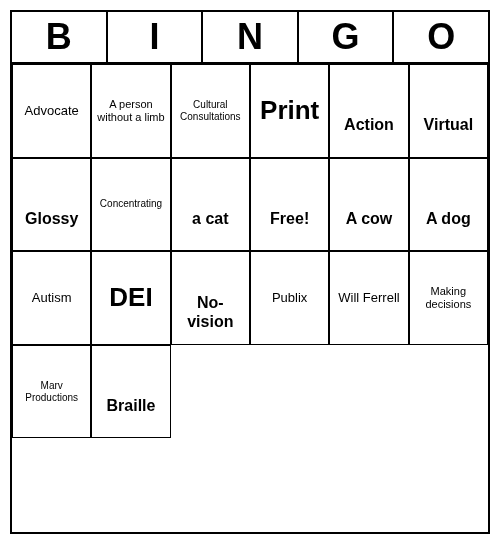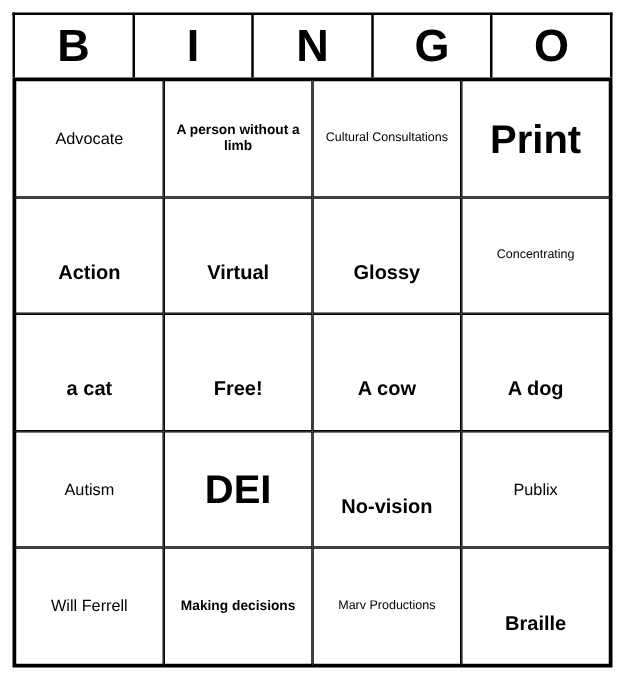--- a/index.html
+++ b/index.html
@@ -32,51 +32,50 @@
       justify-content: center;
       font-size: 36px;
       font-weight: bold;
       border-right: 2px solid #000;
     }
     .header-cell:last-child {
       border-right: none;
     }
     .bingo-grid {
       display: grid;
-      grid-template-columns: repeat(4, 1fr);
+      grid-template-columns: repeat(6, 1fr);
       grid-template-rows: repeat(5, 1fr);
       width: 100%;
       flex: 1;
       border: 2px solid #000;
     }
     .cell {
       border: 1px solid #000;
       display: flex;
       align-items: center;
       justify-content: center;
       text-align: center;
       padding: 4px;
       line-height: 1.2;
     }
     .cell-text {
       font-size: 13px;
     }
     .cell-text.large {
-      font-size: 32px;
+      font-size: 26px;
       font-weight: bold;
       text-align: center;
     }
     .cell-text.medium {
       font-size: 16px;
       font-weight: bold;
       margin-top: 28px;
     }
     .cell-text.small {
       font-size: 11px;
-      font-weight: bold;
     }
     .cell-text.xsmall {
       font-size: 10px;
     }
   </style>
 </head>
 <body>
 
 <div class="bingo-container">
   <div class="bingo-header">

